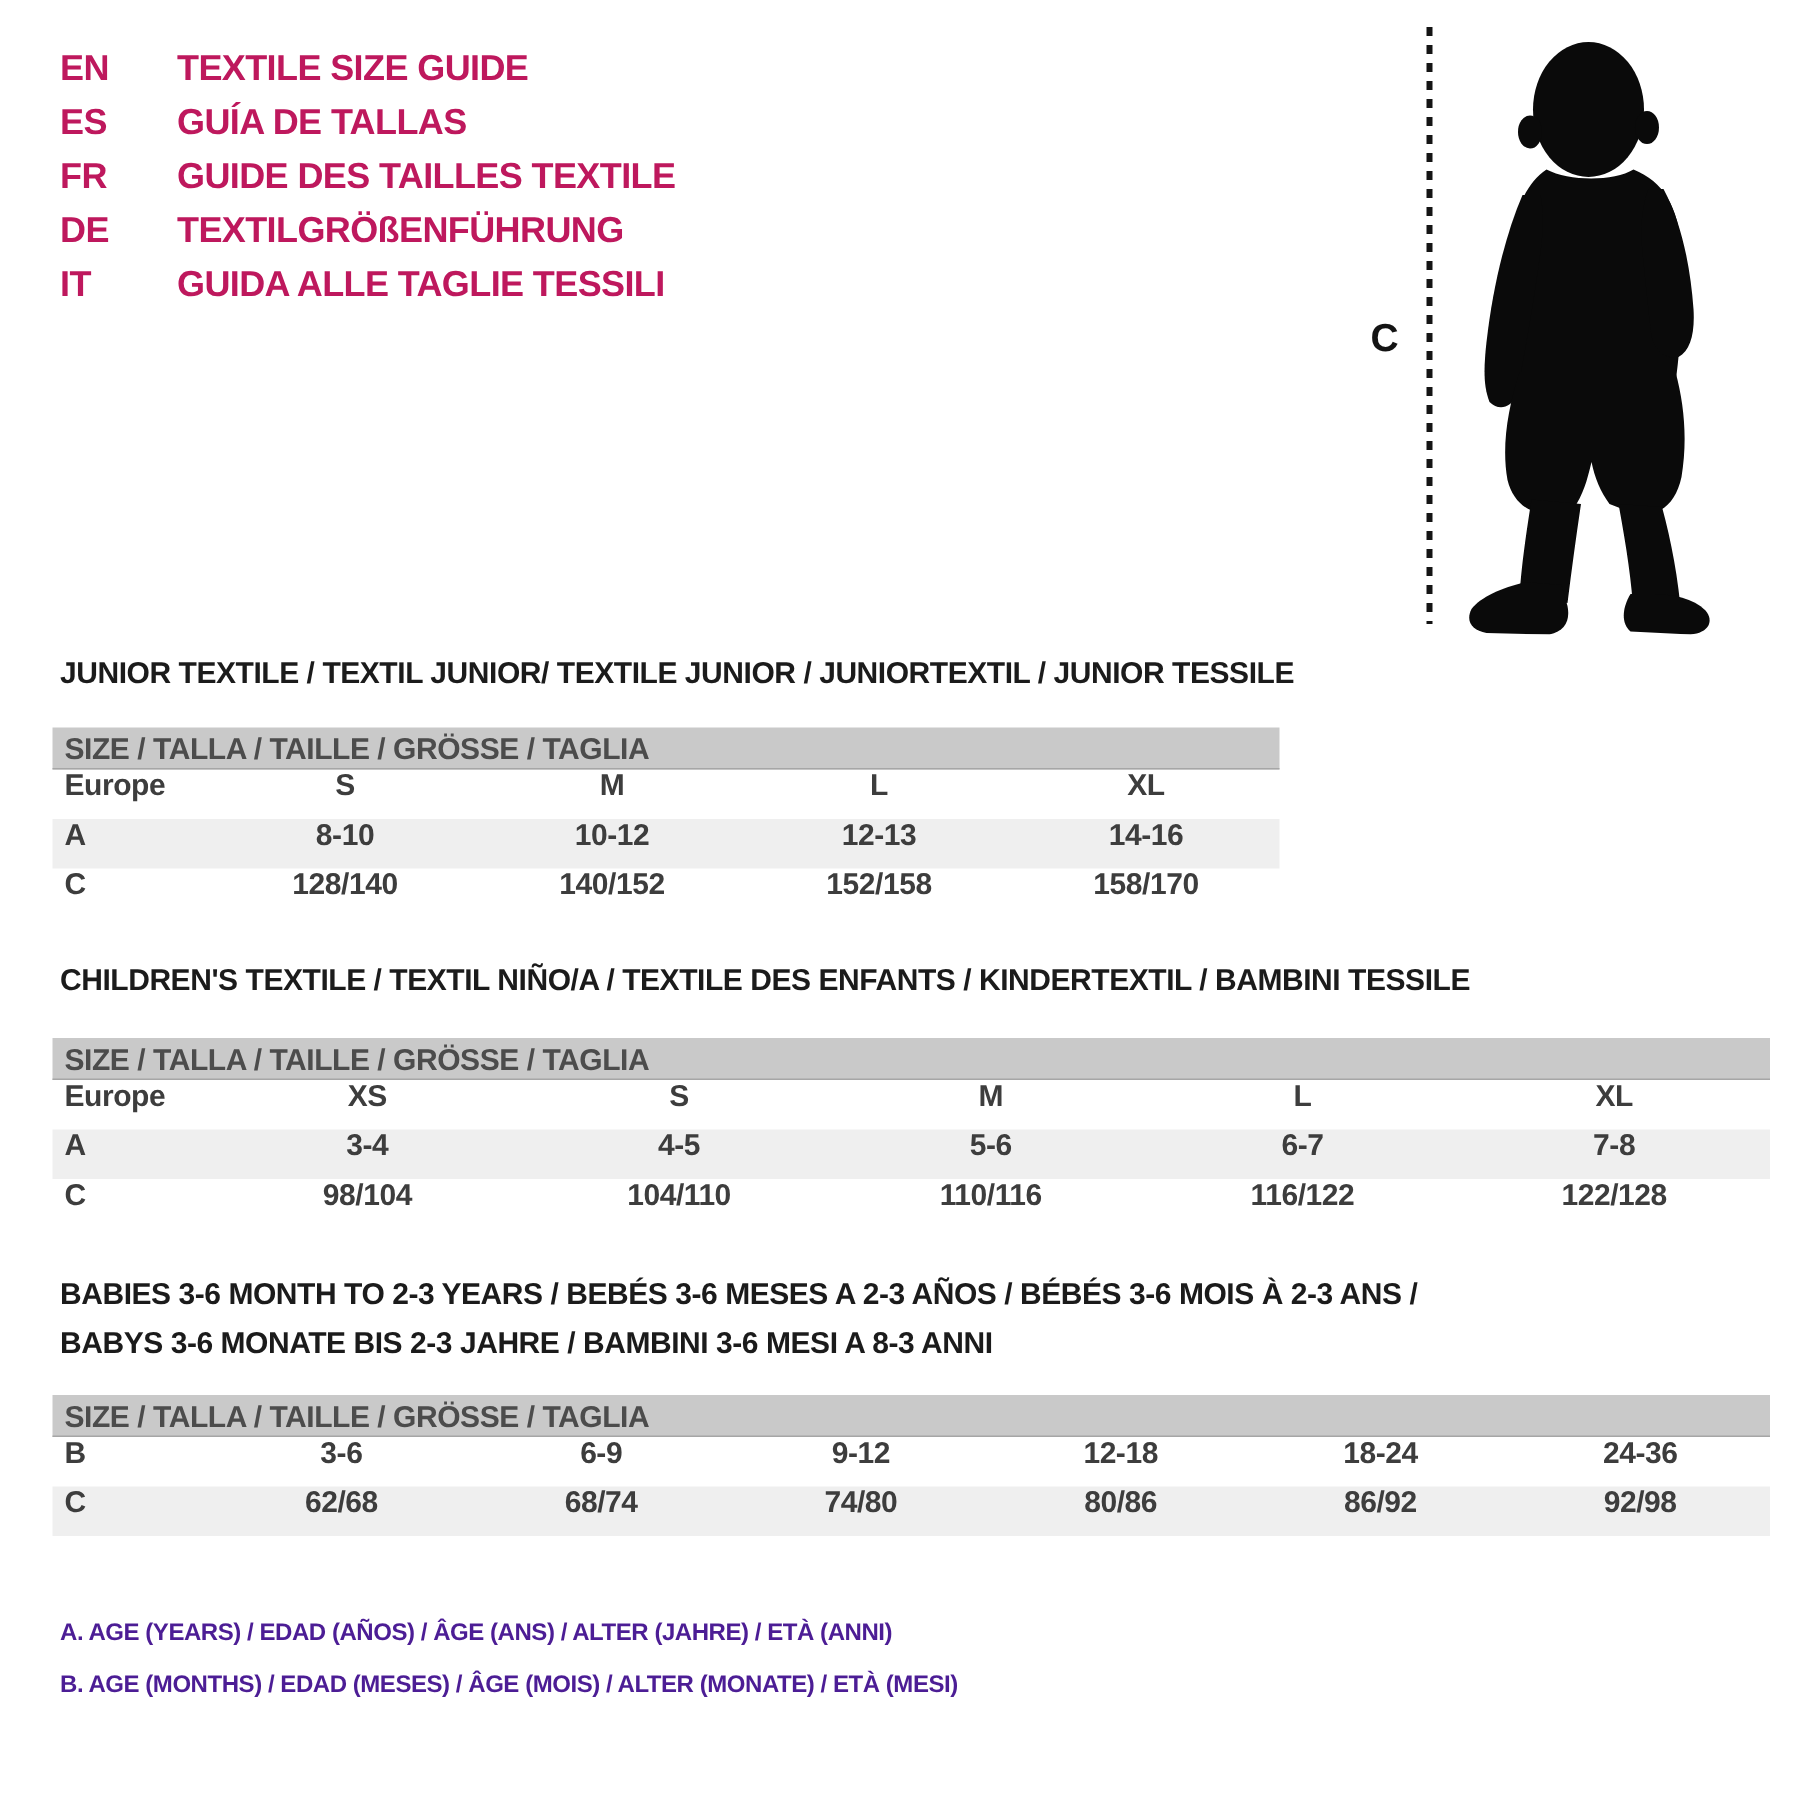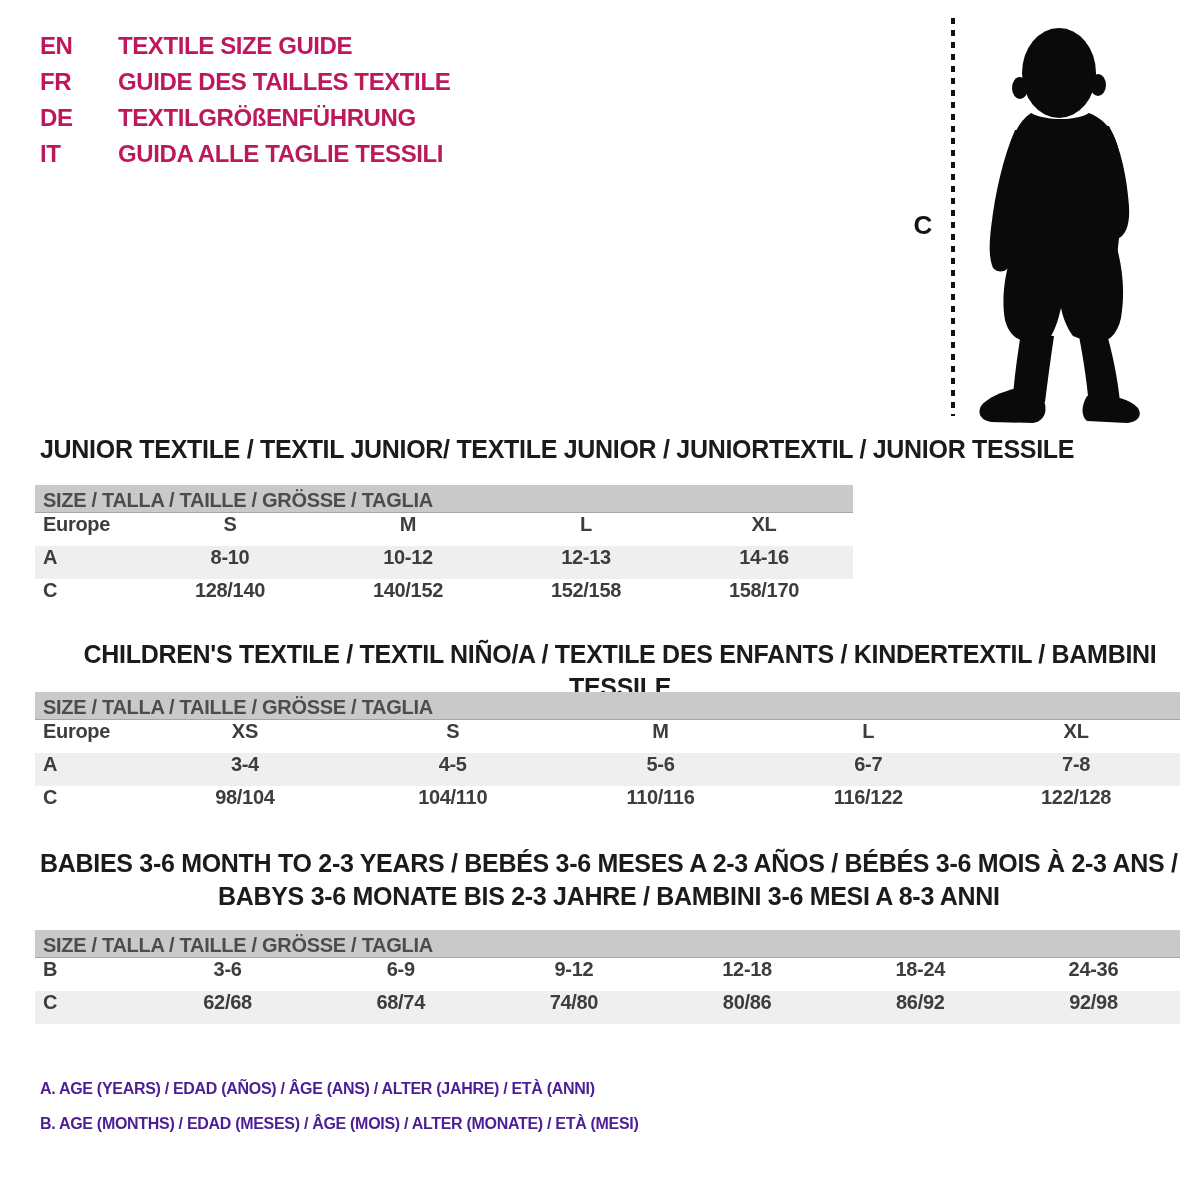--- a/index.html
+++ b/index.html
@@ -14,21 +14,21 @@
   .lang-code{width:78px;}
 
   
   .figure{position:absolute;left:905px;top:12px;width:250px;height:412px;}
   .measure-label{position:absolute;left:0;top:198px;width:36px;text-align:center;font-weight:bold;font-size:26px;color:#141414;}
   .dashed-line{position:absolute;left:46px;top:6px;width:4px;height:398px;
     background:repeating-linear-gradient(to bottom,#141414 0 6px,transparent 6px 12px);}
   .baby-svg{position:absolute;left:66px;top:6px;}
 
   
-  .sec-title{position:absolute;left:40px;font-weight:bold;font-size:25px;letter-spacing:-0.3px;line-height:33px;color:#1b1b1b;text-align:center;}
+  .sec-title{position:absolute;left:40px;font-weight:bold;font-size:20px;letter-spacing:-0.3px;line-height:33px;color:#1b1b1b;}
   #title-junior{top:433px;}
   #title-children{top:638px;}
   #title-babies{top:847px;}
 
   
   .tablebox{position:absolute;left:35px;}
   #table-junior{top:485px;width:818px;}
   #table-children{top:692px;width:1145px;}
   #table-babies{top:930px;width:1145px;}
 
@@ -43,20 +43,24 @@
   .legend{position:absolute;left:40px;top:1071px;}
   .legend-line{height:35px;line-height:35px;font-weight:bold;font-size:16px;letter-spacing:-0.3px;color:#4c1d95;}
 </style>
 </head>
 <body>
 
 <div class="lang-list" id="langList">
     <div class="lang-row">
       <div class="lang-code">EN</div>
       <div class="lang-title">TEXTILE SIZE GUIDE</div>
+    </div>
+    <div class="lang-row">
+      <div class="lang-code">ES</div>
+      <div class="lang-title">GUÍA DE TALLAS</div>
     </div>
     <div class="lang-row">
       <div class="lang-code">FR</div>
       <div class="lang-title">GUIDE DES TAILLES TEXTILE</div>
     </div>
     <div class="lang-row">
       <div class="lang-code">DE</div>
       <div class="lang-title">TEXTILGRÖßENFÜHRUNG</div>
     </div>
     <div class="lang-row">

